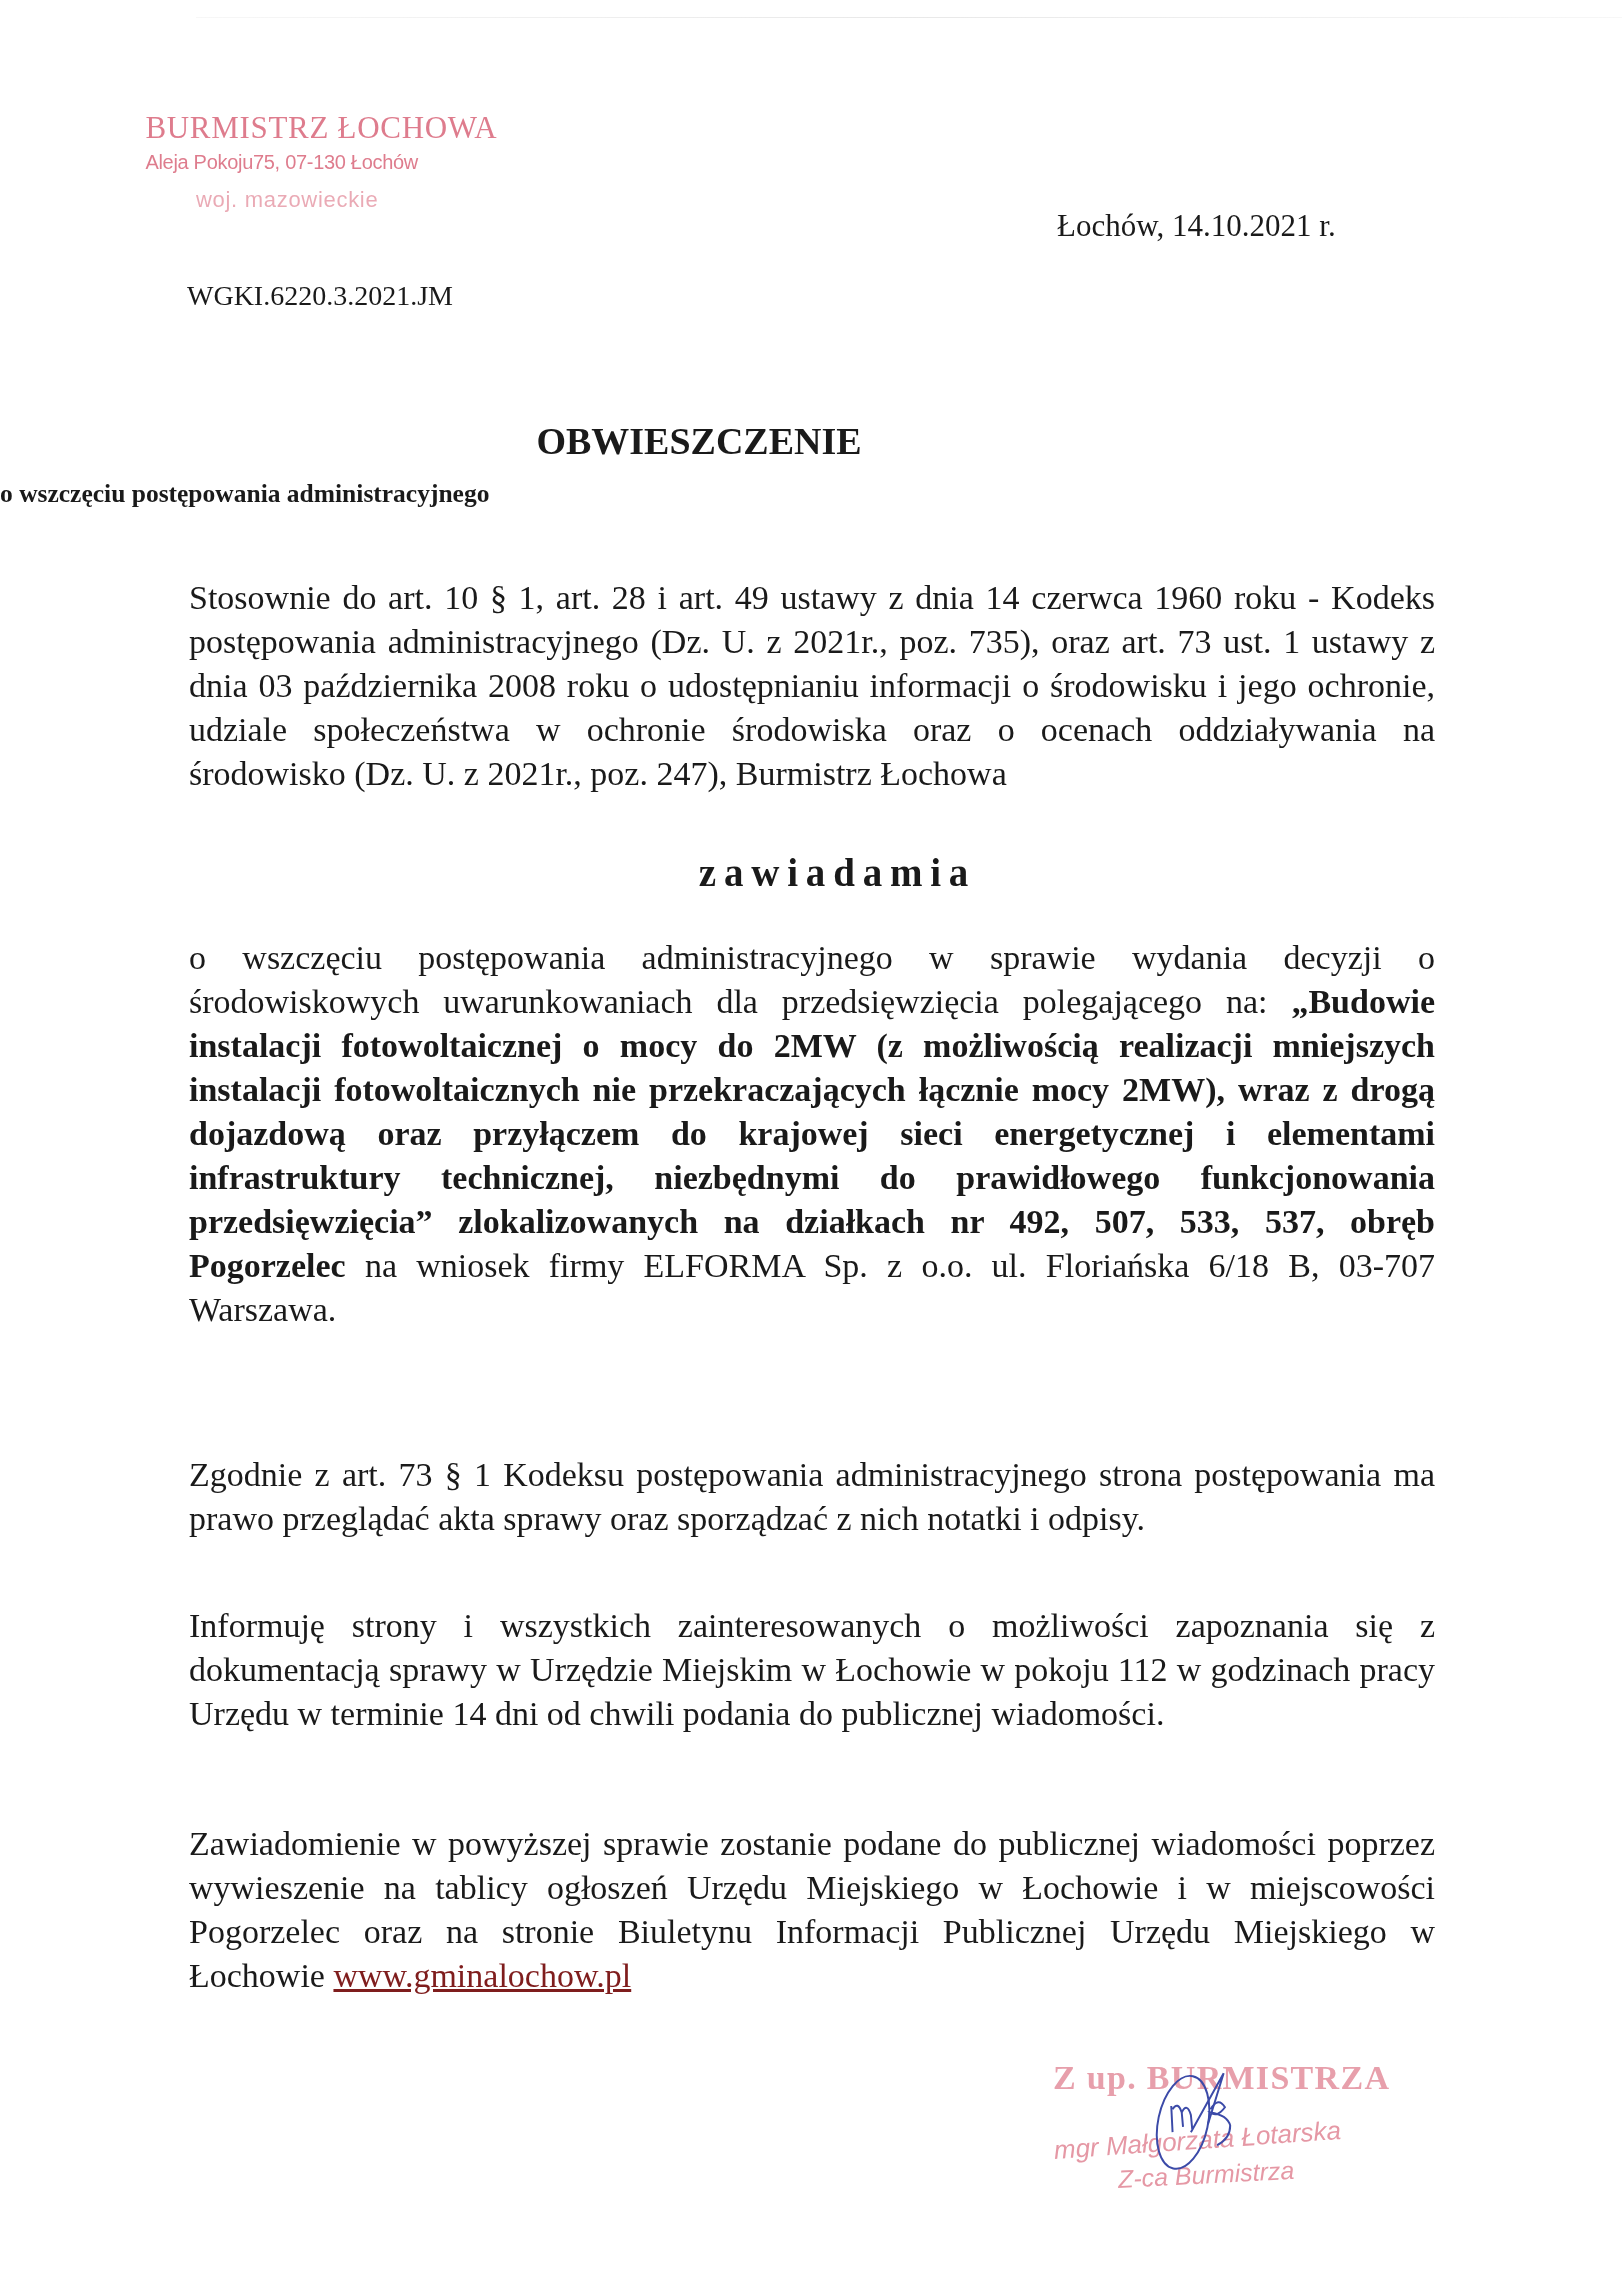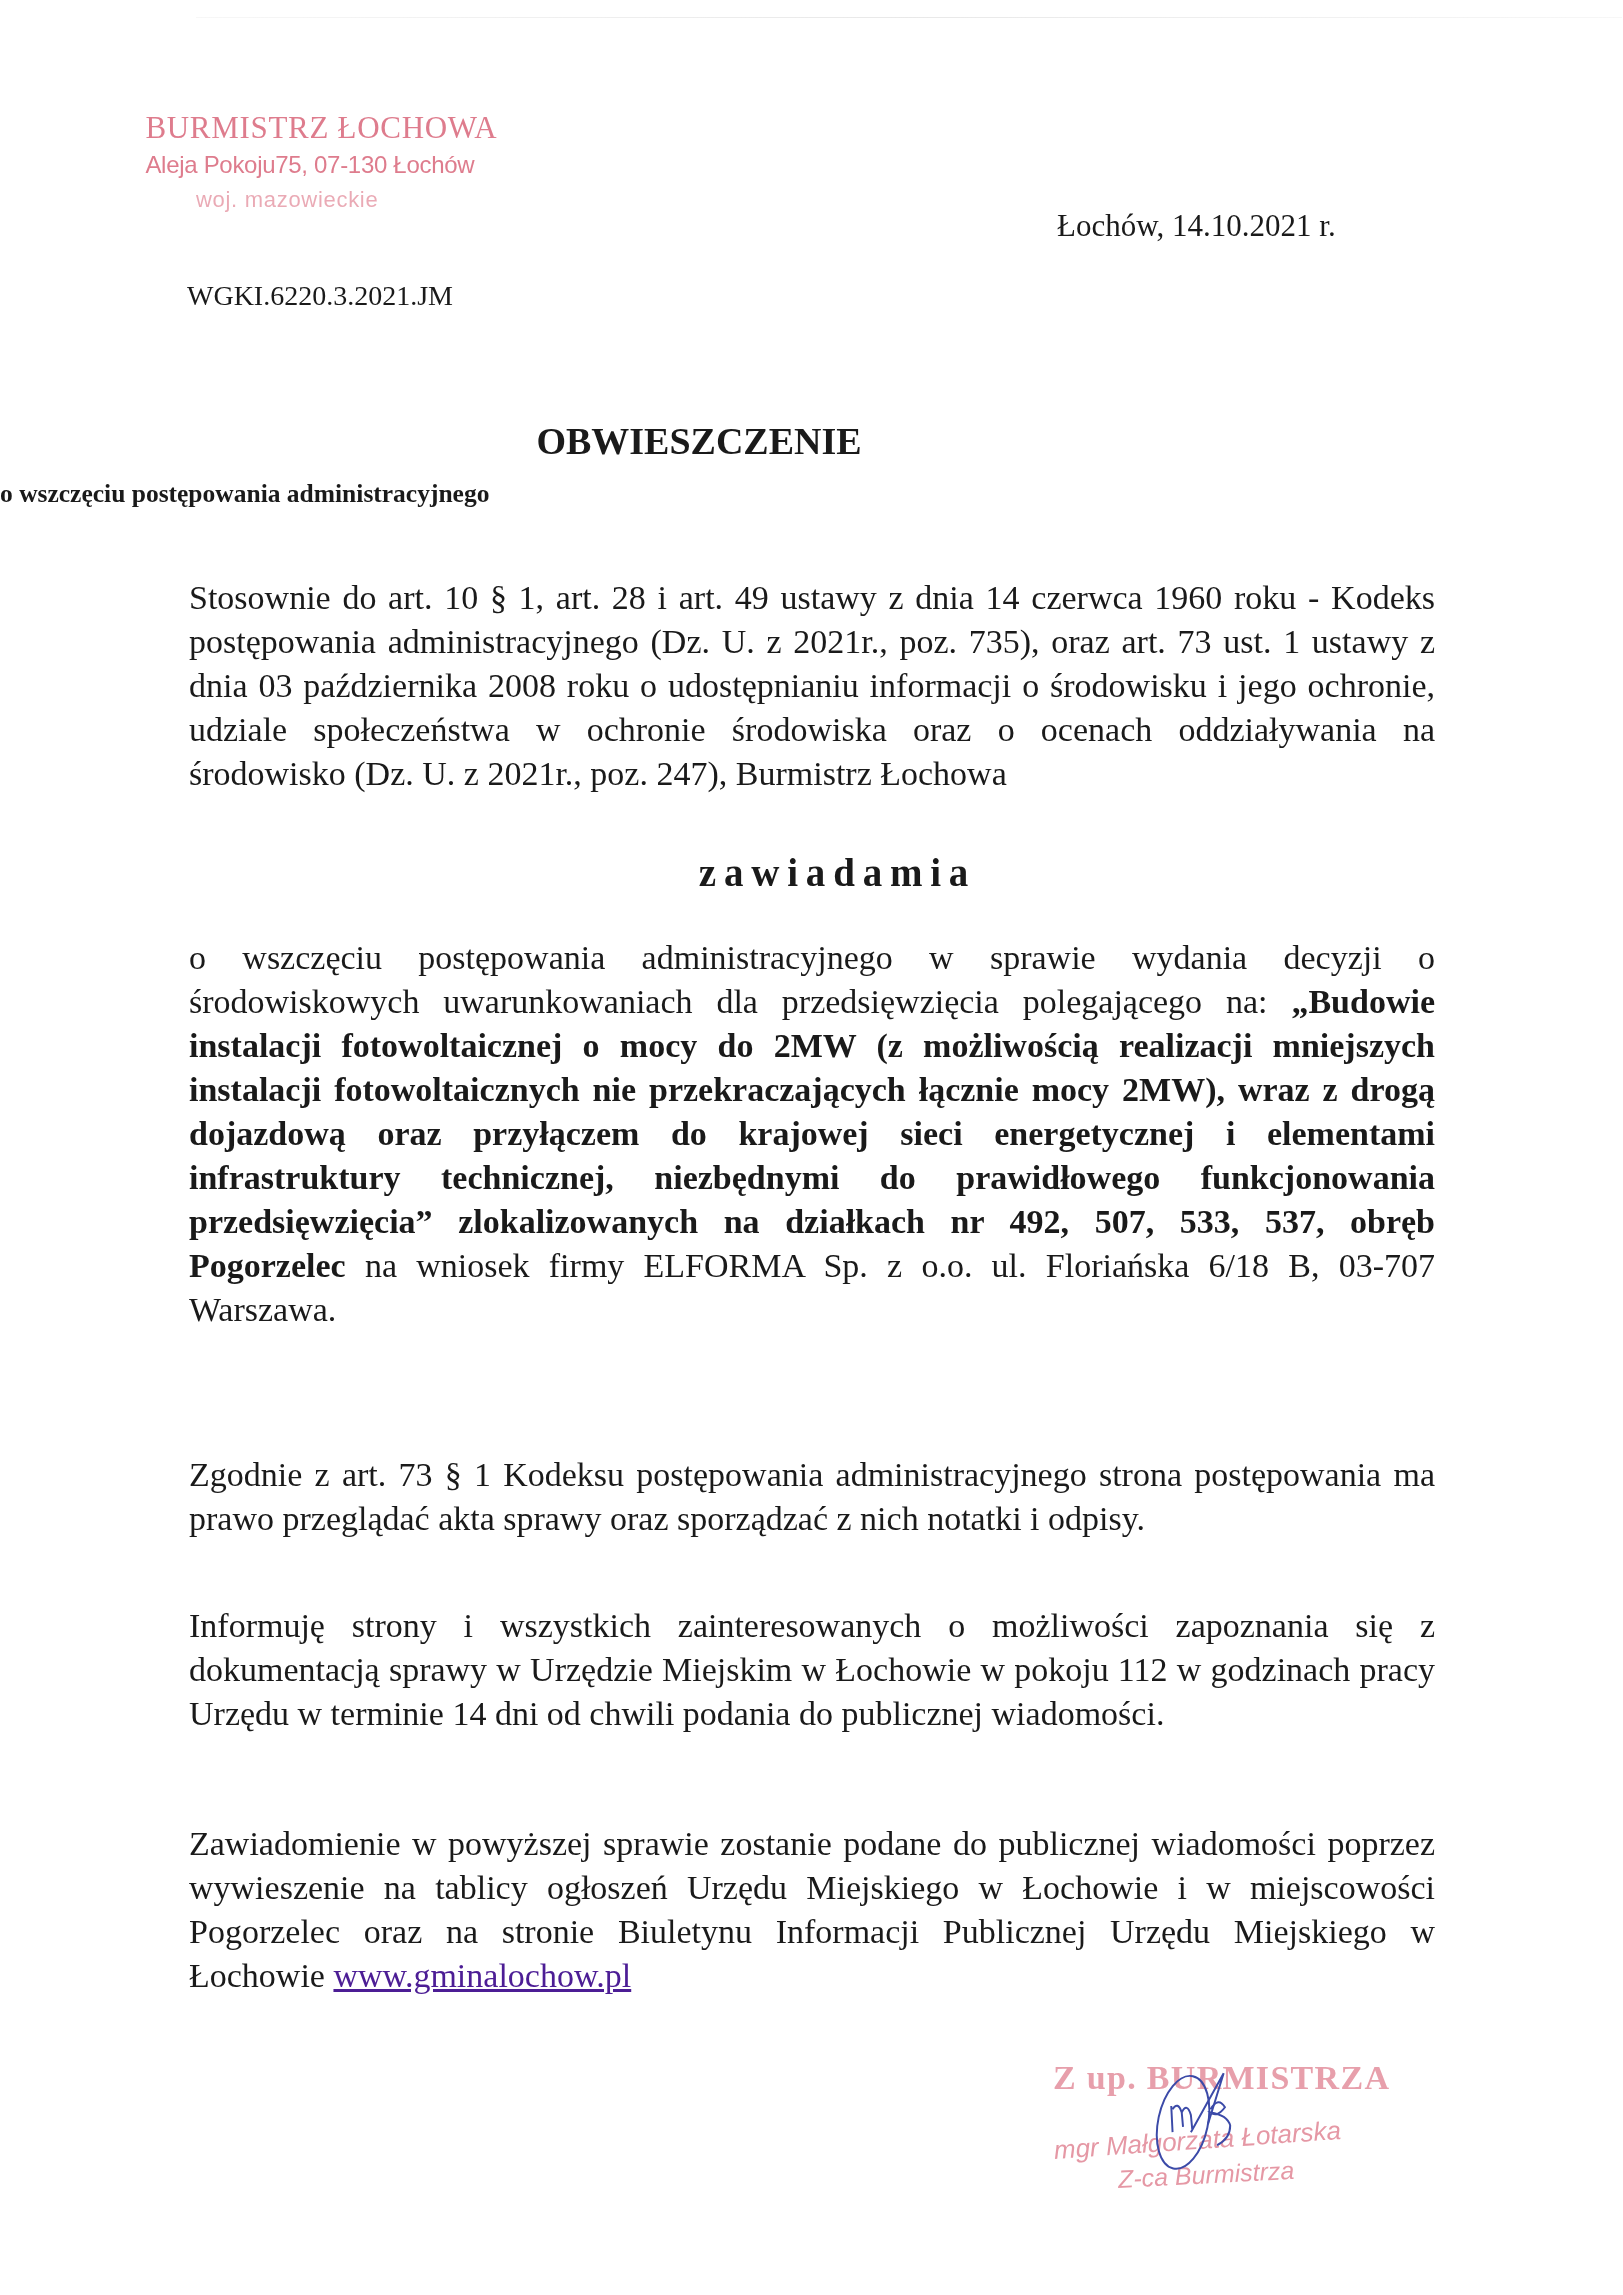--- a/index.html
+++ b/index.html
@@ -7,41 +7,41 @@
       width: 1623px; height: 2295px; position: relative; overflow: hidden;
       font-family: "Liberation Serif", serif; color: #1a1a1a;
     }
     .scanline {
       position: absolute; left: 196px; top: 17px; width: 1426px; height: 1.3px;
       background: linear-gradient(90deg, rgba(200,200,200,0.15), rgba(190,190,190,0.35), rgba(200,200,200,0.15));
     }
     
     .stamp { position: absolute; left: 131px; top: 110px; width: 392px; color: #d9667a; }
     .stamp .l1 { font-family: "Liberation Serif", serif; font-size: 31px; letter-spacing: 0.7px; position: absolute; left: 14.4px; top: 0; white-space: nowrap; opacity: 0.85; }
-    .stamp .l2 { font-family: "Liberation Sans", sans-serif; font-size: 24px; position: absolute; left: 14.4px; top: 41px; white-space: nowrap; letter-spacing: -0.3px; opacity: 0.85; }
+    .stamp .l2 { font-family: "Liberation Sans", sans-serif; font-size: 20px; position: absolute; left: 14.4px; top: 41px; white-space: nowrap; letter-spacing: -0.3px; opacity: 0.85; }
     .stamp .l3 { font-family: "Liberation Sans", sans-serif; font-size: 22px; position: absolute; left: 65px; top: 77px; white-space: nowrap; opacity: 0.55; letter-spacing: 0.7px; text-align: right; }
 
     .date { position: absolute; left: 1057px; top: 208px; font-size: 31px; white-space: nowrap; }
     .ref { position: absolute; left: 187px; top: 280px; font-size: 28px; white-space: nowrap; }
 
     .title { position: absolute; left: 0; width: 1398px; top: 419px; text-align: center; font-size: 38px; font-weight: bold; }
     .subtitle { position: absolute; left: 0; width: 1623px; top: 479px; text-align: left; font-size: 25.5px; font-weight: bold; }
 
     .para {
       position: absolute; left: 189px; width: 1246px; font-size: 34px; line-height: 44px;
       text-align: justify; text-align-last: left;
     }
     .p1 { top: 576px; }
     .zaw { position: absolute; left: 0; width: 1623px; top: 850px; text-align: center; font-size: 39px; font-weight: bold; letter-spacing: 7.8px; padding-left: 26px; }
     .p2 { top: 936px; }
     .p3 { top: 1437px; margin-top: 16px; }
     .p4 { top: 1604px; }
     .p5 { top: 1822px; }
     .bold { font-weight: bold; }
-    .url { text-decoration: underline; color: #4c1d95; }
+    .url { text-decoration: underline; color: #7f1d1d; }
 
     
     .sig { position: absolute; left: 1040px; top: 2034px; width: 366px; height: 157px; color: #df7f8f; }
     .sig .s1 { position: absolute; left: 13px; top: 25px; font-family: "Liberation Serif", serif; font-weight: bold; font-size: 34px; letter-spacing: 1.3px; white-space: nowrap; opacity: 0.75; }
     .sig .s2 { position: absolute; left: 14.4px; top: 101px; font-family: "Liberation Sans", sans-serif; font-style: italic; font-size: 26px; white-space: nowrap; opacity: 0.8; transform: rotate(-4deg); transform-origin: left; }
     .sig .s3 { position: absolute; left: 78px; top: 131px; font-family: "Liberation Sans", sans-serif; font-style: italic; font-size: 25px; white-space: nowrap; opacity: 0.8; transform: rotate(-3deg); transform-origin: left; }
     .sig svg { position: absolute; left: 105px; top: 13px; }
   </style>
 </head>
 <body>

